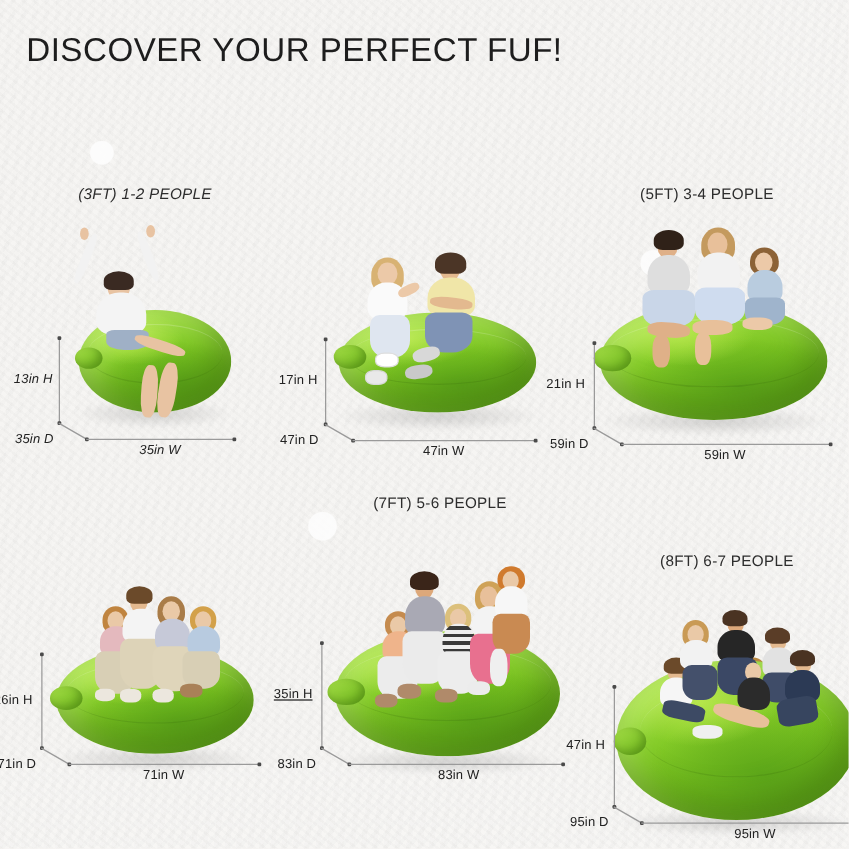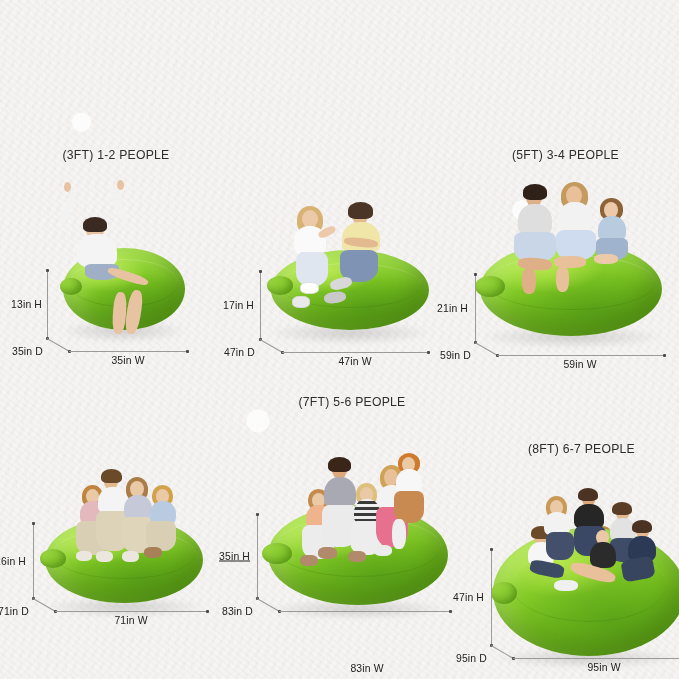--- a/index.html
+++ b/index.html
@@ -101,25 +101,26 @@
   .dlabel.h-lbl{transform:translateX(-50%);}
   .dlabel.v-lbl{transform:translateY(-50%);text-align:right;}
 </style>
 </head>
 <body>
 
 <div id="page">
   <div id="texture"></div>
 
   <div class="header">
+    <div class="title">DISCOVER YOUR PERFECT FUF!</div>
   </div>
 
   <div class="grid">
 
-    <div class="cell" style="left:0px;top:148px;width:232px;height:226px;">
+    <div class="cell" style="left:0px;top:148px;width:232px;height:226px;font-style:italic;">
       <div class="cell-head">(3FT) 1-2 PEOPLE</div>
       <div class="stage" style="left:0;top:22px;width:232px;height:204px;">
         <div class="shadow" style="left:62px;top:150px;width:122px;height:22px;"></div>
         <div class="bag" style="left:63px;top:78px;width:122px;height:82px;">
           <div class="body"></div>
           <div class="seam" style="left:6%;top:14%;width:88%;height:56%;"></div>
           <div class="nub" style="left:-3px;top:30px;width:22px;height:17px;"></div>
         </div>
         <div class="people" style="left:55px;top:10px;width:140px;height:160px;">
           <div class="pp">
@@ -346,21 +347,21 @@
       <div class="dim" style="left:0;top:0;width:232px;height:240px;">
         <div class="dline v" style="left:21px;top:119px;height:84px;"></div>
         <div class="dot" style="left:21px;top:119px;"></div>
         <div class="dot" style="left:21px;top:203px;"></div>
         <div class="dlabel v-lbl" style="left:-34px;top:161px;width:48px;text-decoration:underline;">35in H</div>
         <div class="ddiag" style="left:21px;top:203px;width:26px;transform:rotate(30deg);"></div>
         <div class="dot" style="left:43px;top:216px;"></div>
         <div class="dlabel" style="left:-14px;top:211px;">83in D</div>
         <div class="dline h" style="left:43px;top:216px;width:171px;"></div>
         <div class="dot" style="left:214px;top:216px;"></div>
-        <div class="dlabel h-lbl" style="left:131px;top:220px;margin-top:48px;">83in W</div>
+        <div class="dlabel h-lbl" style="left:131px;top:220px;">83in W</div>
       </div>
     </div>
 
     <div class="cell" style="left:468px;top:395px;width:227px;height:240px;margin-top:47px;">
       <div class="cell-head">(8FT) 6-7 PEOPLE</div>
       <div class="stage" style="left:0;top:24px;width:227px;height:216px;">
         <div class="shadow" style="left:28px;top:182px;width:184px;height:20px;"></div>
         <div class="bag" style="left:25px;top:62px;width:192px;height:128px;">
           <div class="body" style="border-radius:50%;"></div>
           <div class="seam" style="left:10%;top:16%;width:80%;height:56%;"></div>

